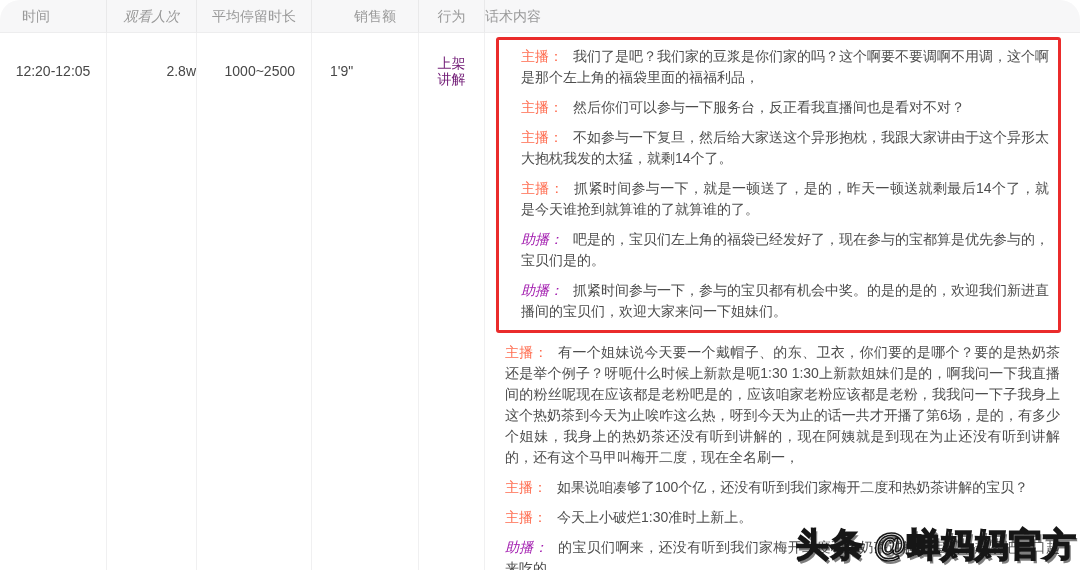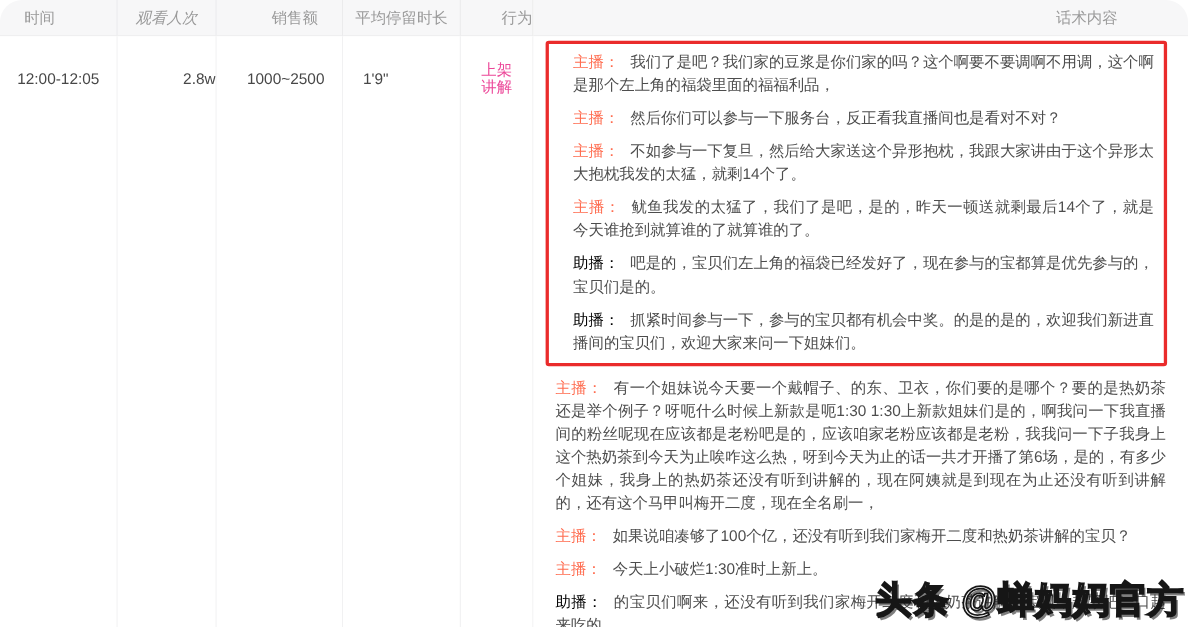--- a/index.html
+++ b/index.html
@@ -31,50 +31,50 @@
     font-size: 14px;
     white-space: nowrap;
     border-bottom: 1px solid #ededee;
   }
   .hcell.sep, .bcell.sep { border-right: 1px solid #f0f0f1; }
   .hcell.sep { border-right-color: #e9e9ea; }
   .h-time   { padding-left: 22px; text-align: left; }
   .h-views  { text-align: center; font-style: italic; }
   .h-sales  { text-align: right; padding-right: 22px; }
   .h-stay   { text-align: center; }
-  .h-action { text-align: right; }
-  .h-script { text-align: right; padding-right: 64px; }
+  .h-action { text-align: center; }
+  .h-script { text-align: left; padding-right: 64px; }
   .bcell {
     background: #fff;
     color: #474747;
     overflow: hidden;
   }
   .b-time   { padding-top: 30px; text-align: center; }
   .b-views  { padding-top: 30px; text-align: right; padding-right: 0; }
   .b-sales  { padding-top: 30px; text-align: right; padding-right: 16px; }
   .b-stay   { padding-top: 30px; text-align: left; padding-left: 18px; }
-  .b-action { padding-top: 22px; text-align: center; color: #ec4899; line-height: 16px; }
+  .b-action { padding-top: 22px; text-align: center; color: #701a75; line-height: 16px; }
   .script-cell { padding: 0; }
   .highlight-box {
     margin: 4px 19px 9px 11px;
     border: 3px solid #ea2b2b;
     border-radius: 3px;
     padding: 6px 9px 8px 22px;
   }
   .rest-messages { padding: 0 20px 6px 20px; }
   .msg {
     line-height: 21px;
     font-size: 14px;
     color: #4d4d4d;
     text-align: justify;
   }
   .msg + .msg { margin-top: 9px; }
   .speaker { margin-right: 10px; }
   .speaker.host { color: #ff6c4f; }
-  .speaker.assistant { color: #000000; }
+  .speaker.assistant { color: #a21caf; font-style: italic; }
   .watermark {
     position: absolute;
     right: 3px;
     bottom: 2px;
     font-size: 33px;
     font-weight: bold;
     letter-spacing: 1px;
     color: #ffffff;
     -webkit-text-stroke: 1.6px #161616;
     text-shadow: 2px 3px 0 rgba(20,20,20,0.55);
@@ -83,47 +83,47 @@
   }
 </style>
 </head>
 <body>
 
 <div class="screen">
   <div class="tbl">
 
     <div class="hcell h-time sep">时间</div>
     <div class="hcell h-views sep">观看人次</div>
+    <div class="hcell h-stay sep">平均停留时长</div>
     <div class="hcell h-sales sep">销售额</div>
-    <div class="hcell h-stay sep">平均停留时长</div>
     <div class="hcell h-action sep">行为</div>
     <div class="hcell h-script">话术内容</div>
 
-    <div class="bcell b-time sep">12:00-12:05</div>
+    <div class="bcell b-time sep">12:20-12:05</div>
     <div class="bcell b-views sep">2.8w</div>
     <div class="bcell b-sales sep">1000~2500</div>
     <div class="bcell b-stay sep">1'9"</div>
     <div class="bcell b-action sep">
       <div>上架</div>
       <div>讲解</div>
     </div>
 
     <div class="bcell script-cell">
       <div class="highlight-box">
         <div class="msg">
           <span class="speaker host">主播：</span><span class="msg-text">我们了是吧？我们家的豆浆是你们家的吗？这个啊要不要调啊不用调，这个啊是那个左上角的福袋里面的福福利品，</span>
         </div>
         <div class="msg">
           <span class="speaker host">主播：</span><span class="msg-text">然后你们可以参与一下服务台，反正看我直播间也是看对不对？</span>
         </div>
         <div class="msg">
           <span class="speaker host">主播：</span><span class="msg-text">不如参与一下复旦，然后给大家送这个异形抱枕，我跟大家讲由于这个异形太大抱枕我发的太猛，就剩14个了。</span>
         </div>
         <div class="msg">
-          <span class="speaker host">主播：</span><span class="msg-text">鱿鱼我发的太猛了，我们了是吧，是的，昨天一顿送就剩最后14个了，就是今天谁抢到就算谁的了就算谁的了。</span>
+          <span class="speaker host">主播：</span><span class="msg-text">抓紧时间参与一下，就是一顿送了，是的，昨天一顿送就剩最后14个了，就是今天谁抢到就算谁的了就算谁的了。</span>
         </div>
         <div class="msg">
           <span class="speaker assistant">助播：</span><span class="msg-text">吧是的，宝贝们左上角的福袋已经发好了，现在参与的宝都算是优先参与的，宝贝们是的。</span>
         </div>
         <div class="msg">
           <span class="speaker assistant">助播：</span><span class="msg-text">抓紧时间参与一下，参与的宝贝都有机会中奖。的是的是的，欢迎我们新进直播间的宝贝们，欢迎大家来问一下姐妹们。</span>
         </div>
       </div>
       <div class="rest-messages">
         <div class="msg">

